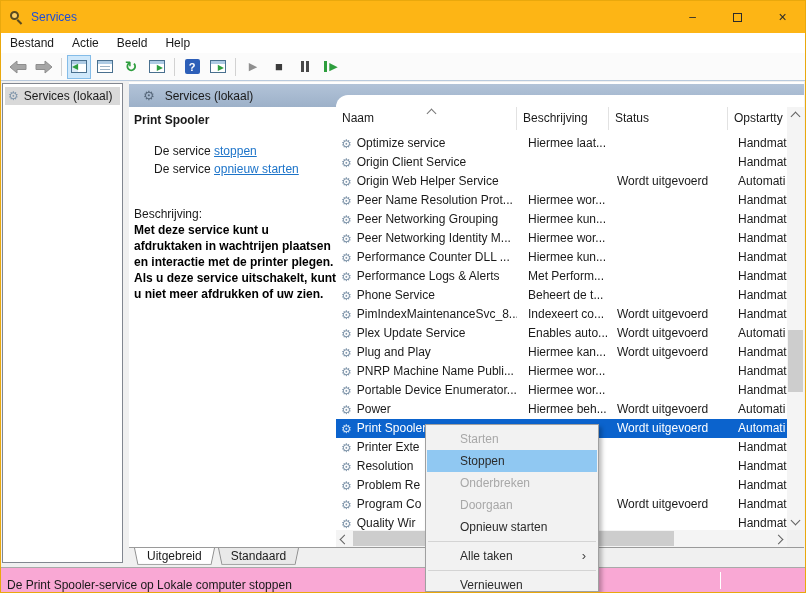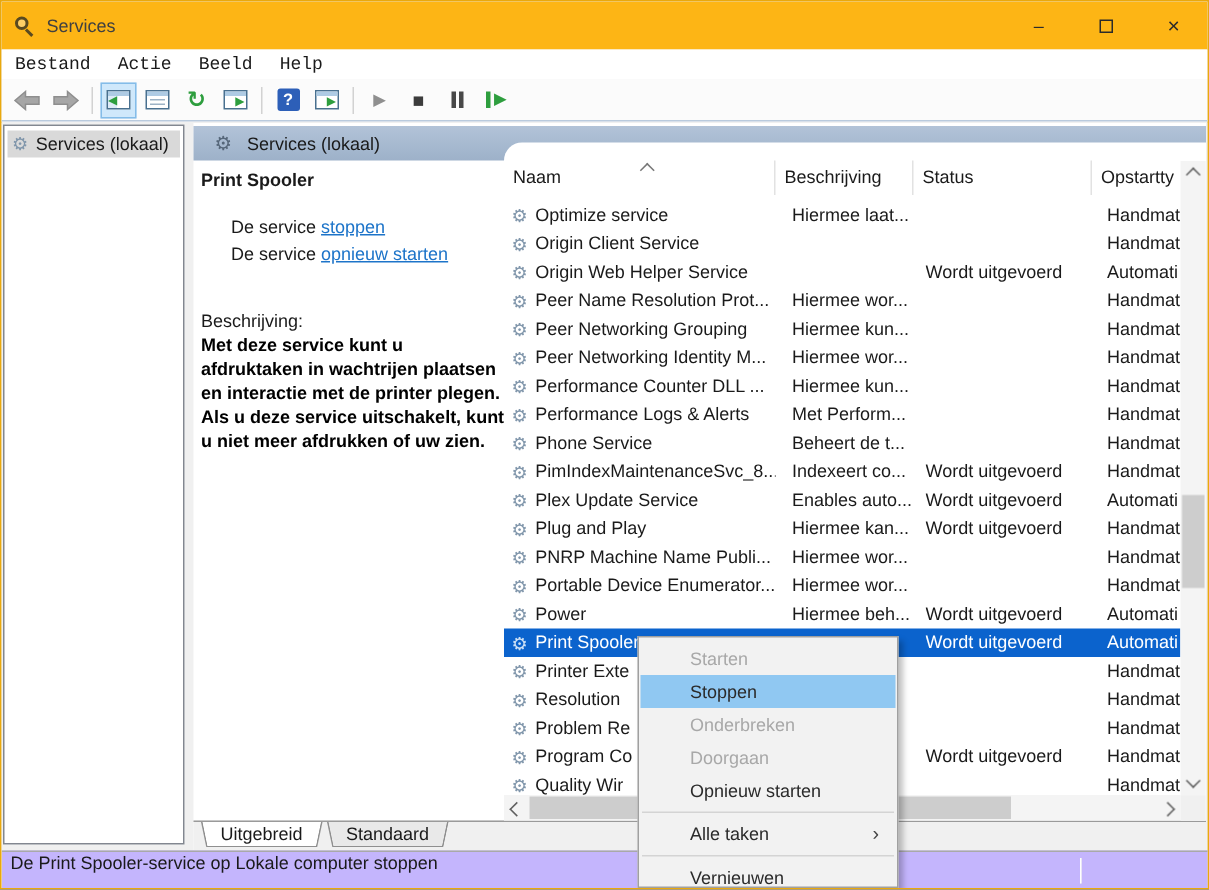--- a/index.html
+++ b/index.html
@@ -8,29 +8,29 @@
 
   #window { position:relative; width:806px; height:593px; background:#f0f0f0;
             border:1px solid #e9a80d; overflow:hidden; }
 
   
   .titlebar { position:absolute; left:0; top:0; right:0; height:32px; background:var(--c-titlebar,#fdb515);
               display:flex; align-items:center; }
   .app-icon { position:relative; width:13px; height:13px; margin:0 8px 0 9px; }
   .app-icon .lens { position:absolute; left:0; top:0; width:9px; height:9px; border:2px solid #5a4a20; border-radius:50%; background:rgba(255,255,255,.35); }
   .app-icon .handle { position:absolute; left:8px; top:8px; width:6px; height:2px; background:#5a4a20; transform:rotate(45deg); transform-origin:0 0; }
-  .title-text { color:#404040; }
+  .title-text { color:#1d4ed8; }
   .win-controls { margin-left:auto; display:flex; height:32px; }
   .win-btn { width:45px; height:32px; display:flex; align-items:center; justify-content:center; color:#2b2b2b; }
   .win-btn .maxbox { width:9px; height:9px; border:1px solid #2b2b2b; display:inline-block; }
   .win-btn.close { font-size:14px; }
 
   
   .menubar { position:absolute; left:0; top:32px; right:0; height:20px; background:#fff; display:flex; align-items:center; }
-  .menu-item { padding:2px 9px;font-family:Liberation Mono, monospace; }
+  .menu-item { padding:2px 9px; }
 
   
   .toolbar { position:absolute; left:0; top:52px; right:0; height:28px; background:#fbfbfb;
              border-bottom:1px solid #b9cadd; display:flex; align-items:center; padding-left:4px; }
   .tbtn { min-width:24px; height:24px; display:flex; align-items:center; justify-content:center; margin:0 1px; border:1px solid transparent; }
   .tbtn.active { background:#cfe8fb; border:1px solid #84bce8; }
   .tsep { width:1px; height:18px; background:#d2d2d2; margin:0 4px; }
   .miniwin { position:relative; width:16px; height:13px; border:1px solid #49708f; background:#fff; display:inline-block; }
   .miniwin .mw-title { position:absolute; left:0; top:0; right:0; height:3px; background:#aecbe4; }
   .miniwin .mw-left { position:absolute; left:0; top:3px; bottom:0; width:6px; background:#ddebf7; }
@@ -94,22 +94,22 @@
   
   .tabstrip { position:absolute; left:0; right:0; bottom:0; height:20px; background:#f0f0f0;
               border-top:1px solid #9a9a9a; display:flex; padding-left:5px; }
   .vtab { position:relative; height:19px; padding:0 13px; margin-right:3px; }
   .vtab .bg { position:absolute; inset:0; background:#e9e9e9; border:1px solid #8f8f8f; border-top:none;
               transform:perspective(55px) rotateX(-16deg); transform-origin:50% 0; }
   .vtab.active .bg { background:#fff; }
   .vtab .lbl { position:relative; line-height:17px; }
 
   
-  .statusbar { position:absolute; left:0; right:0; bottom:0; height:25px; background:#c4b5fd;
-               border-top:1px solid #a9a9a9; display:flex; align-items:flex-start; }
+  .statusbar { position:absolute; left:0; right:0; bottom:0; height:25px; background:#f9a8d4;
+               border-top:1px solid #a9a9a9; display:flex; align-items:flex-end; }
   .statusbar .stext { padding-left:6px; }
   .statusbar .sdiv { position:absolute; left:719px; top:4px; bottom:3px; width:1px; background:#dcdcdc; border-right:1px solid #fff; }
 
   
   .context-menu { position:absolute; left:424px; top:423px; width:174px; height:168px; background:#f2f2f2;
                   border:1px solid #a0a0a0; box-shadow:3px 3px 4px rgba(0,0,0,.25); z-index:10;
                   overflow:hidden; padding-top:3px; }
   .cmi { position:relative; height:22px; line-height:22px; padding-left:34px; color:#2b2b2b; white-space:nowrap; }
   .cmi.disabled { color:#a8a8a8; }
   .cmi.highlighted { background:var(--c-menu-highlight,#90c8f2); margin:0 1px; padding-left:33px; }

